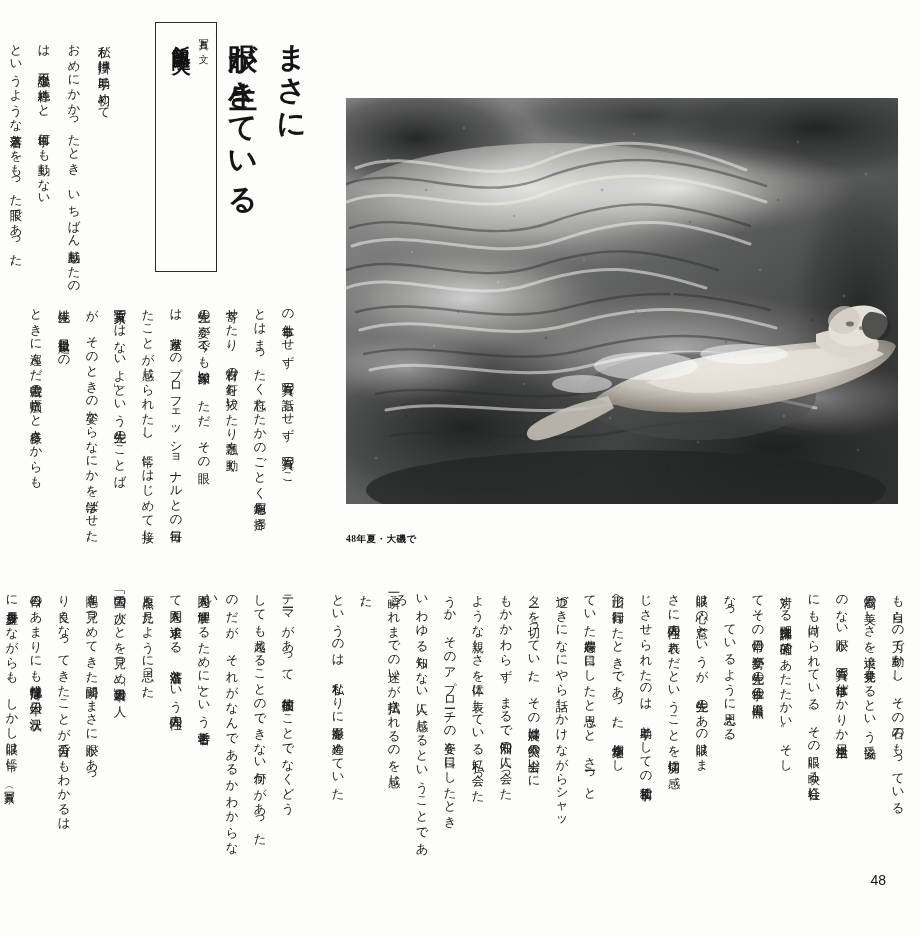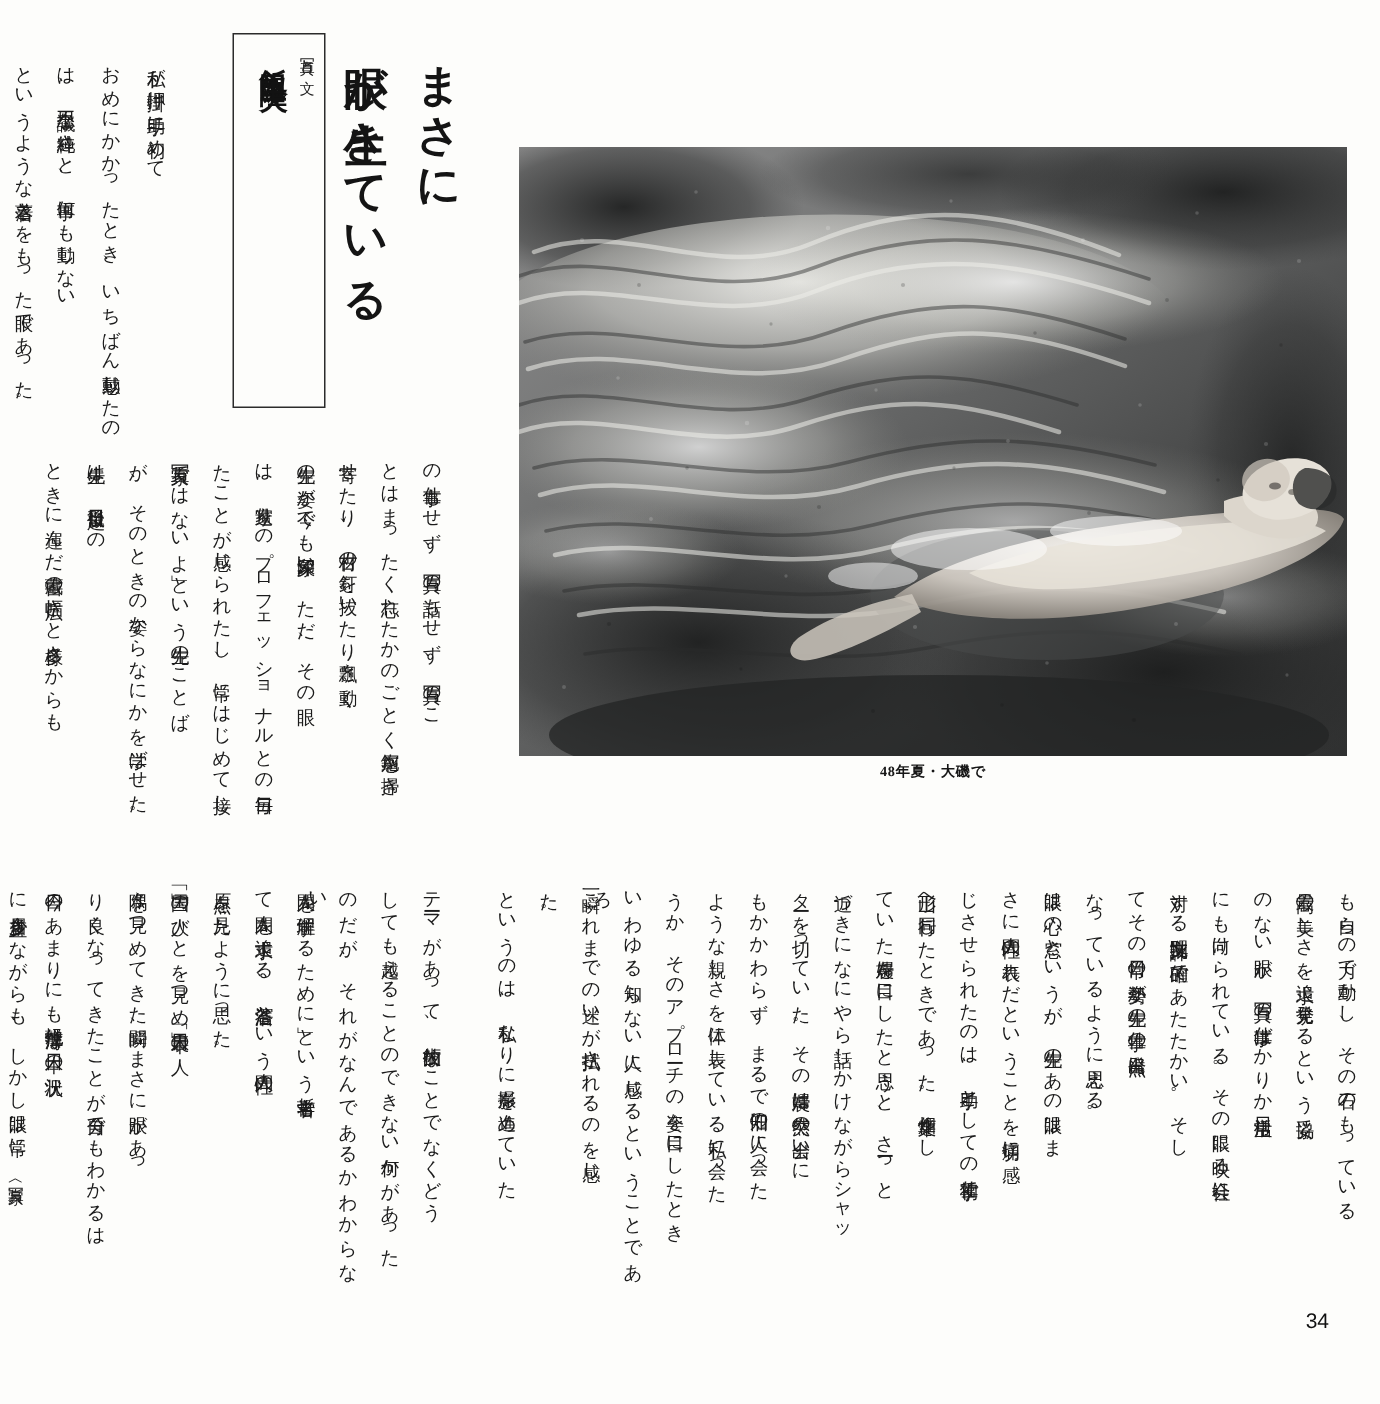--- a/index.html
+++ b/index.html
@@ -161,23 +161,22 @@
   #photo {
     position: absolute;
     inset: 0;
     overflow: hidden;
     background: #6b6b6b;
   }
   #photo svg { display: block; width: 100%; height: 100%; }
   #photo-caption {
     position: absolute;
     left: 346px;
-    top: 508px;
+    top: 533px;
     width: 552px;
-    text-align: center;
     font-size: 9.5px;
     font-weight: 700;
     letter-spacing: 0.5px;
     color: #161616;
   }
 
   
   #page-number {
     position: absolute;
     right: 34px;
@@ -388,14 +387,14 @@
           <circle cx="148" cy="348" r="1.1"></circle>
             <circle cx="236" cy="376" r="1.3"></circle>
           <circle cx="322" cy="372" r="1.2"></circle>
             <circle cx="410" cy="382" r="1.4"></circle>
         </g>
       </svg>
     </div>
   </div>
   <div id="photo-caption">48年夏・大磯で</div>
 
-  <div id="page-number">34</div>
+  <div id="page-number">48</div>
 </div>
 
 </body></html>

